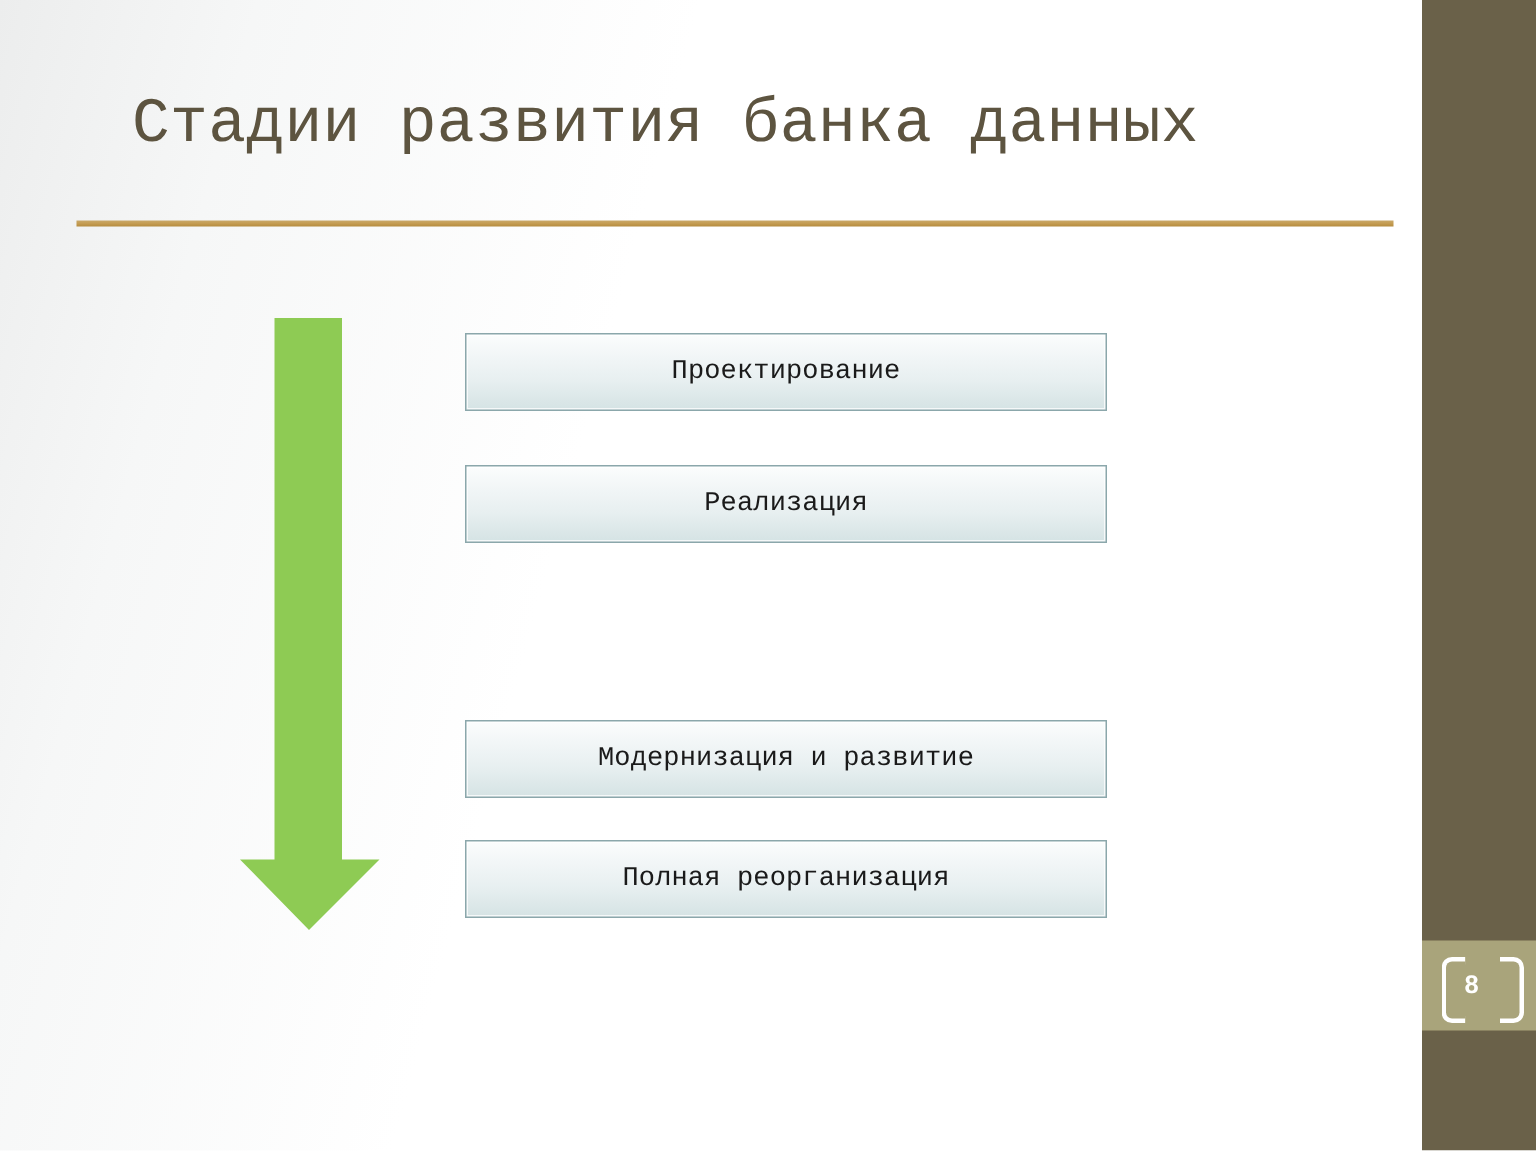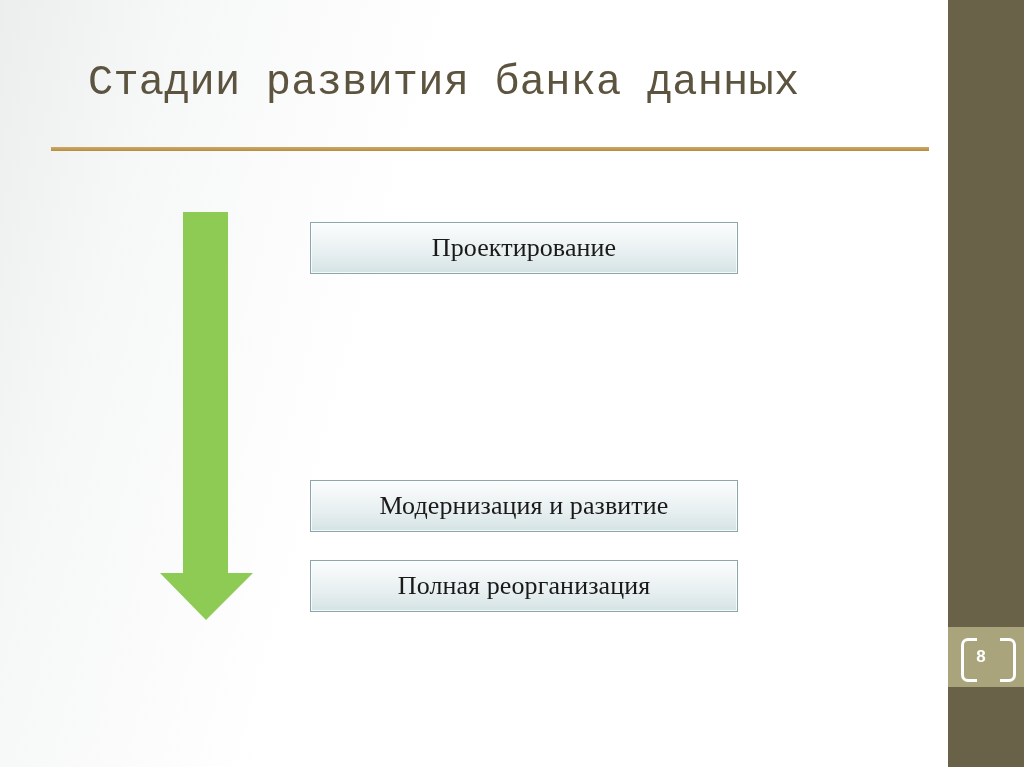--- a/index.html
+++ b/index.html
@@ -116,22 +116,22 @@
     height: 52px;
     box-sizing: border-box;
     border: 1px solid #8ba7ab;
     background: linear-gradient(to bottom, #fbfdfd 0%, #f2f6f7 28%, #e7eff0 62%, #d5e3e4 100%);
     box-shadow: inset 0 0 0 1px rgba(255,255,255,0.75);
     display: flex;
     align-items: center;
     justify-content: center;
   }
   .stage-label {
-    font-family: Liberation Serif, serif;
-    font-size: 26px;
+    font-family: Liberation Mono, monospace;
+    font-size: 18px;
     color: #1a1a1a;
     letter-spacing: 0.1px;
     white-space: nowrap;
   }
   .box-0 { top: 222px; }
   .box-1 { top: 310px; }
   .box-2 { top: 397px; }
   .box-3 { top: 480px; }
   .box-4 { top: 560px; }
 </style>
@@ -153,20 +153,23 @@
 
   <div class="arrow">
     <svg width="94" height="412" viewBox="0 0 94 412" xmlns="http://www.w3.org/2000/svg">
       <polygon points="23,2 68,2 68,363 93,363 46,410 0,363 23,363" fill="#8ecb54"></polygon>
     </svg>
   </div>
 
   <div class="stage-box box-0">
     <span class="stage-label">Проектирование</span>
   </div>
+  <div class="stage-box box-1">
+    <span class="stage-label">Реализация</span>
+  </div>
   <div class="stage-box box-3">
     <span class="stage-label">Модернизация и развитие</span>
   </div>
   <div class="stage-box box-4">
     <span class="stage-label">Полная реорганизация</span>
   </div>
 
 </div>
 
 </body></html>

